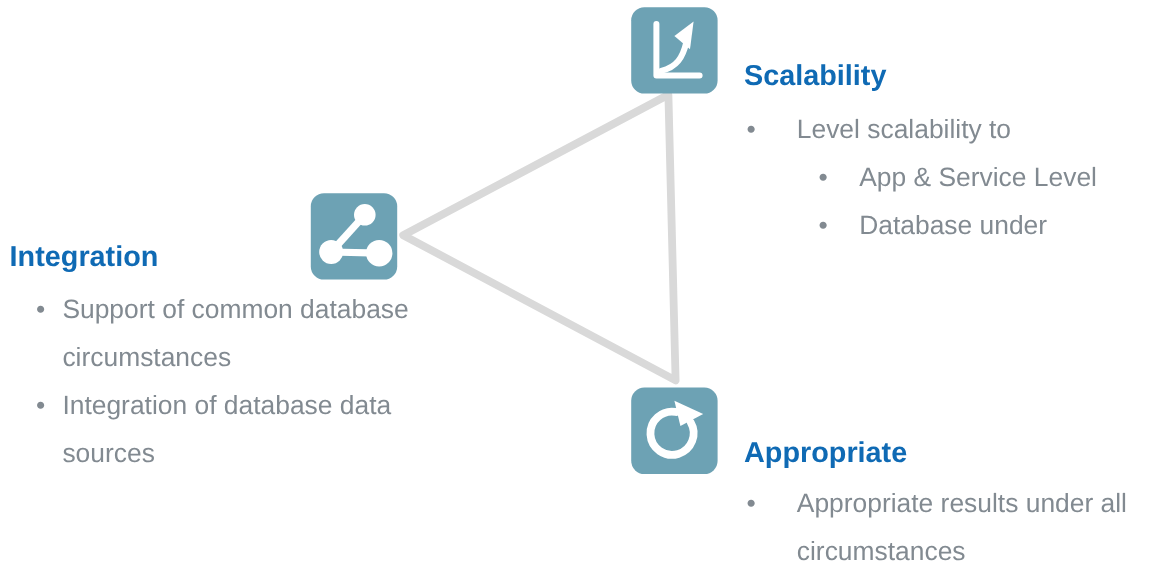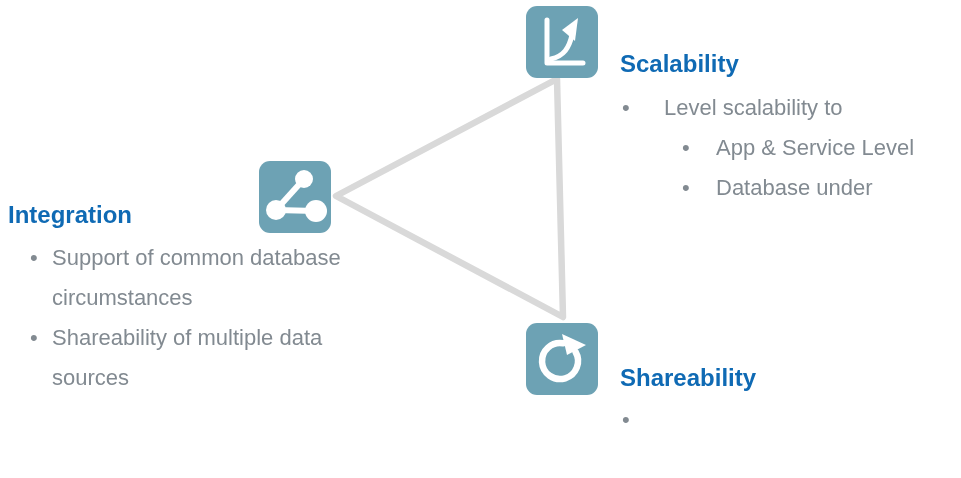--- a/index.html
+++ b/index.html
@@ -106,24 +106,25 @@
   </ul>
 
   <div class="node-title" id="title-shareability">Integration</div>
   <ul class="bullets" id="bullets-shareability">
     <li>
       <span class="marker">•</span>
       <span>Support of common database circumstances</span>
     </li>
     <li>
       <span class="marker">•</span>
-      <span>Shareability of multiple data sources</span>
+      <span>Integration of database data sources</span>
     </li>
   </ul>
 
-  <div class="node-title" id="title-availability">Shareability</div>
+  <div class="node-title" id="title-availability">Appropriate</div>
   <ul class="bullets" id="bullets-availability">
     <li>
       <span class="marker">•</span>
+      <span>Appropriate results under all circumstances</span>
     </li>
   </ul>
 
 </div>
 
 </body></html>

